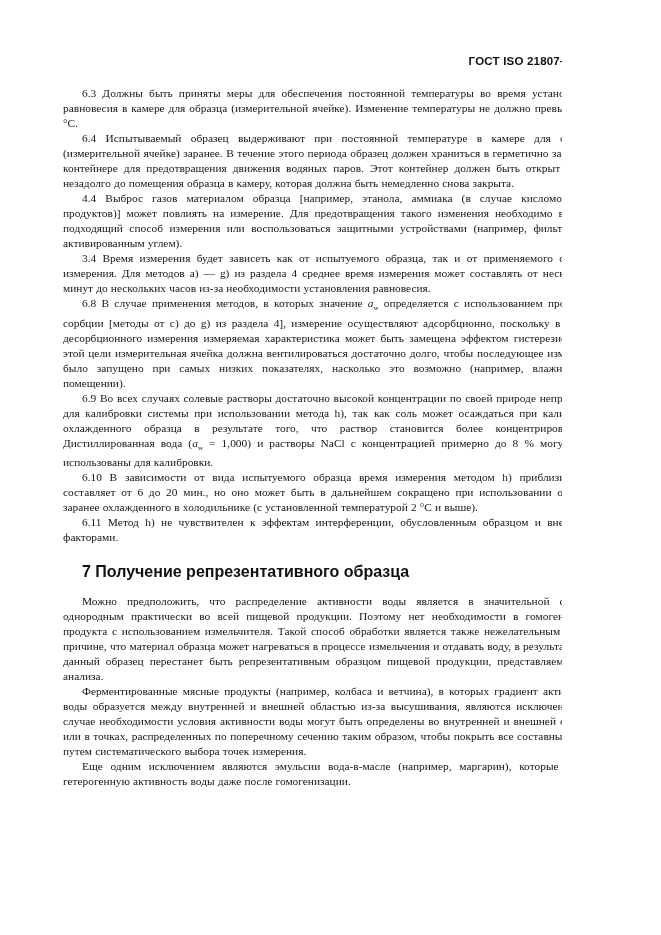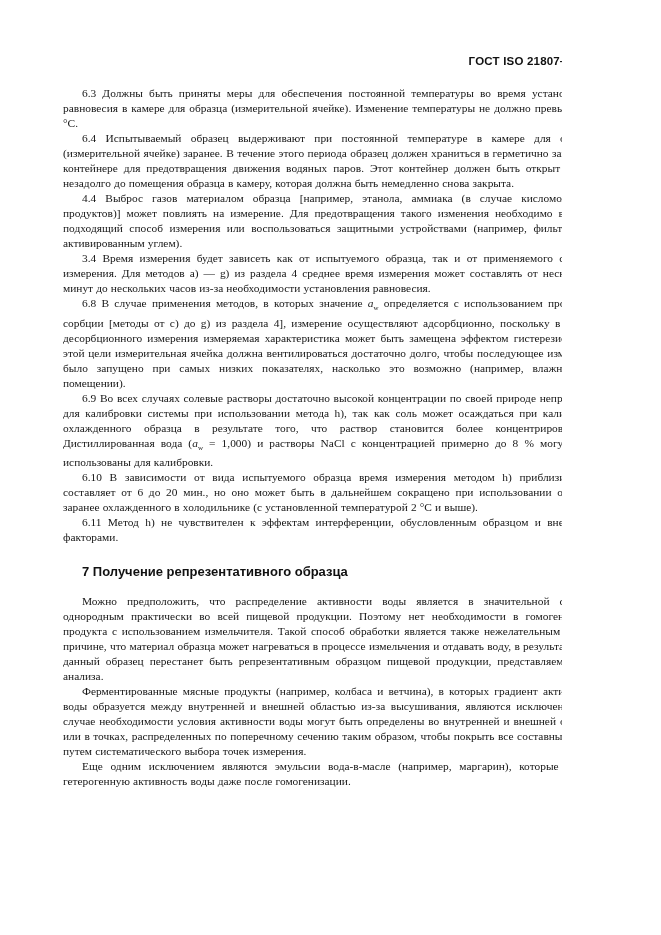--- a/index.html
+++ b/index.html
@@ -37,21 +37,21 @@
     margin: 0;
     font-size: 11.4px;
     line-height: 15px;
     text-align: justify;
     text-indent: 19px;
     color: #161616;
     word-spacing: 0.3px;
     font-family: Liberation Serif, serif;
   }
   .section-title {
-    font-size: 13px;
+    font-size: 16px;
     font-weight: 700;
     color: #111111;
     margin: 19px 0 14px 0;
     padding-left: 19px;
     line-height: 16px;
   }
   .it { font-style: italic; }
   .sub {
     font-size: 0.62em;
     vertical-align: -2.5px;

